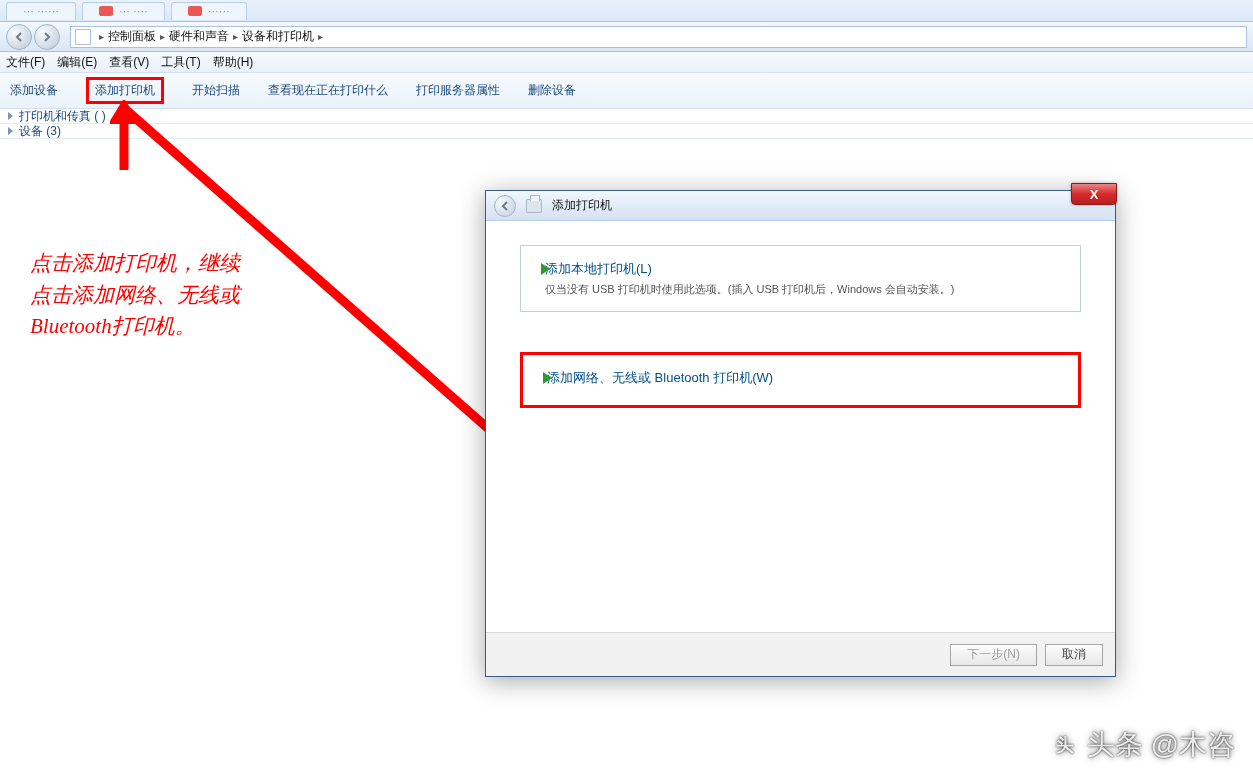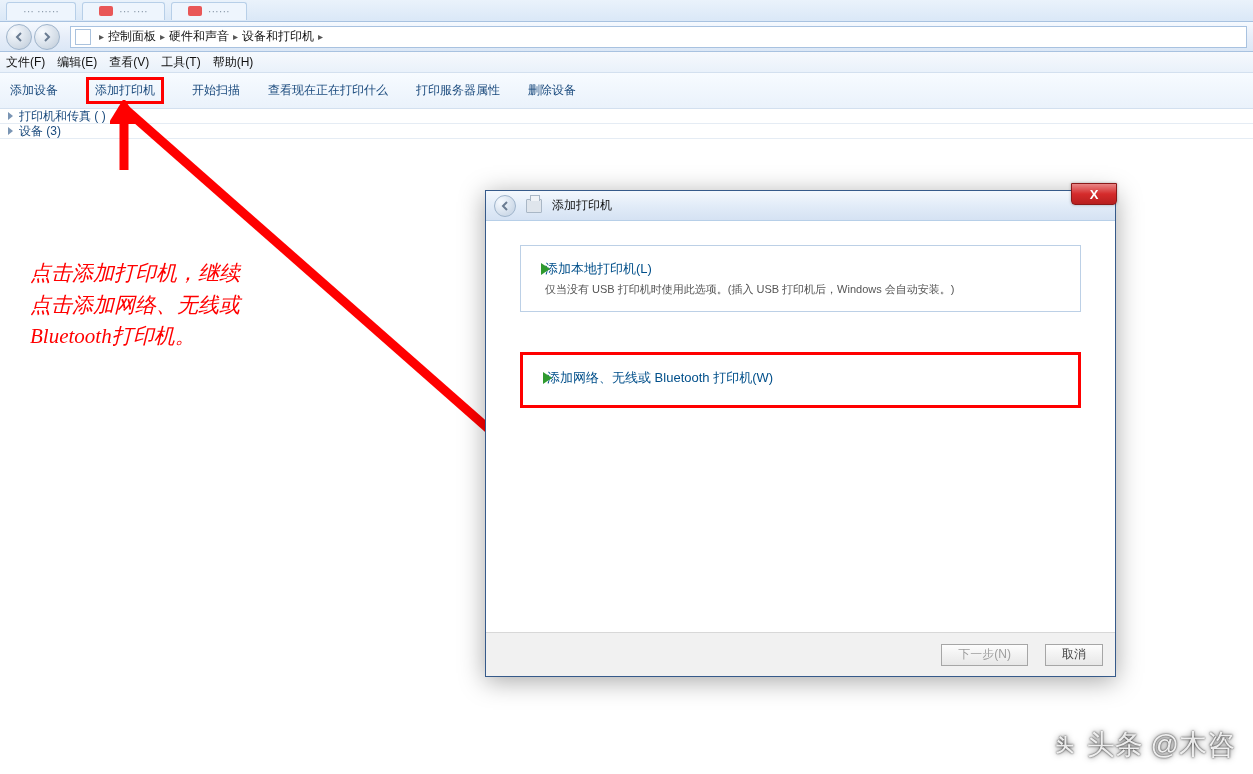--- a/index.html
+++ b/index.html
@@ -124,21 +124,21 @@
     width: 0; height: 0;
     border-left: 5px solid #7a95b4;
     border-top: 4px solid transparent;
     border-bottom: 4px solid transparent;
     margin-right: 6px;
   }
 
   
   .anno-text {
     position: absolute;
-    left: 30px; top: 258px;
+    left: 30px; top: 248px;
     color: #ff0000;
     font-family: "KaiTi","STKaiti",serif;
     font-style: italic;
     font-size: 21px;
     line-height: 1.5;
     width: 260px;
     font-weight: 400;
   }
   .arrow-svg { position:absolute; left:110px; top:100px; width:420px; height:360px; pointer-events:none;}
 
@@ -209,21 +209,21 @@
   }
   .opt .opt-title { color:#004f8a; font-size:13px; margin-bottom:4px;}
   .opt .opt-desc  { color:#555; font-size:11px;}
   .opt.highlight { border:3px solid #ff0000; }
 
   .dlg-footer {
     height: 44px;
     background:#f1f1f1;
     border-top:1px solid #d8d8d8;
     display:flex; align-items:center; justify-content:flex-end;
-    padding: 0 12px; gap:17px;
+    padding: 0 12px; gap:8px;
   }
   .dlg-footer button{
     height:22px; padding:0 16px;
     background:linear-gradient(#fdfdfd,#e7e7e7);
     border:1px solid #a6a6a6;
     font-size:12px;
     font-family: inherit;
     color:#444;
   }
   .dlg-footer button[disabled]{ color:#9d9d9d;}

